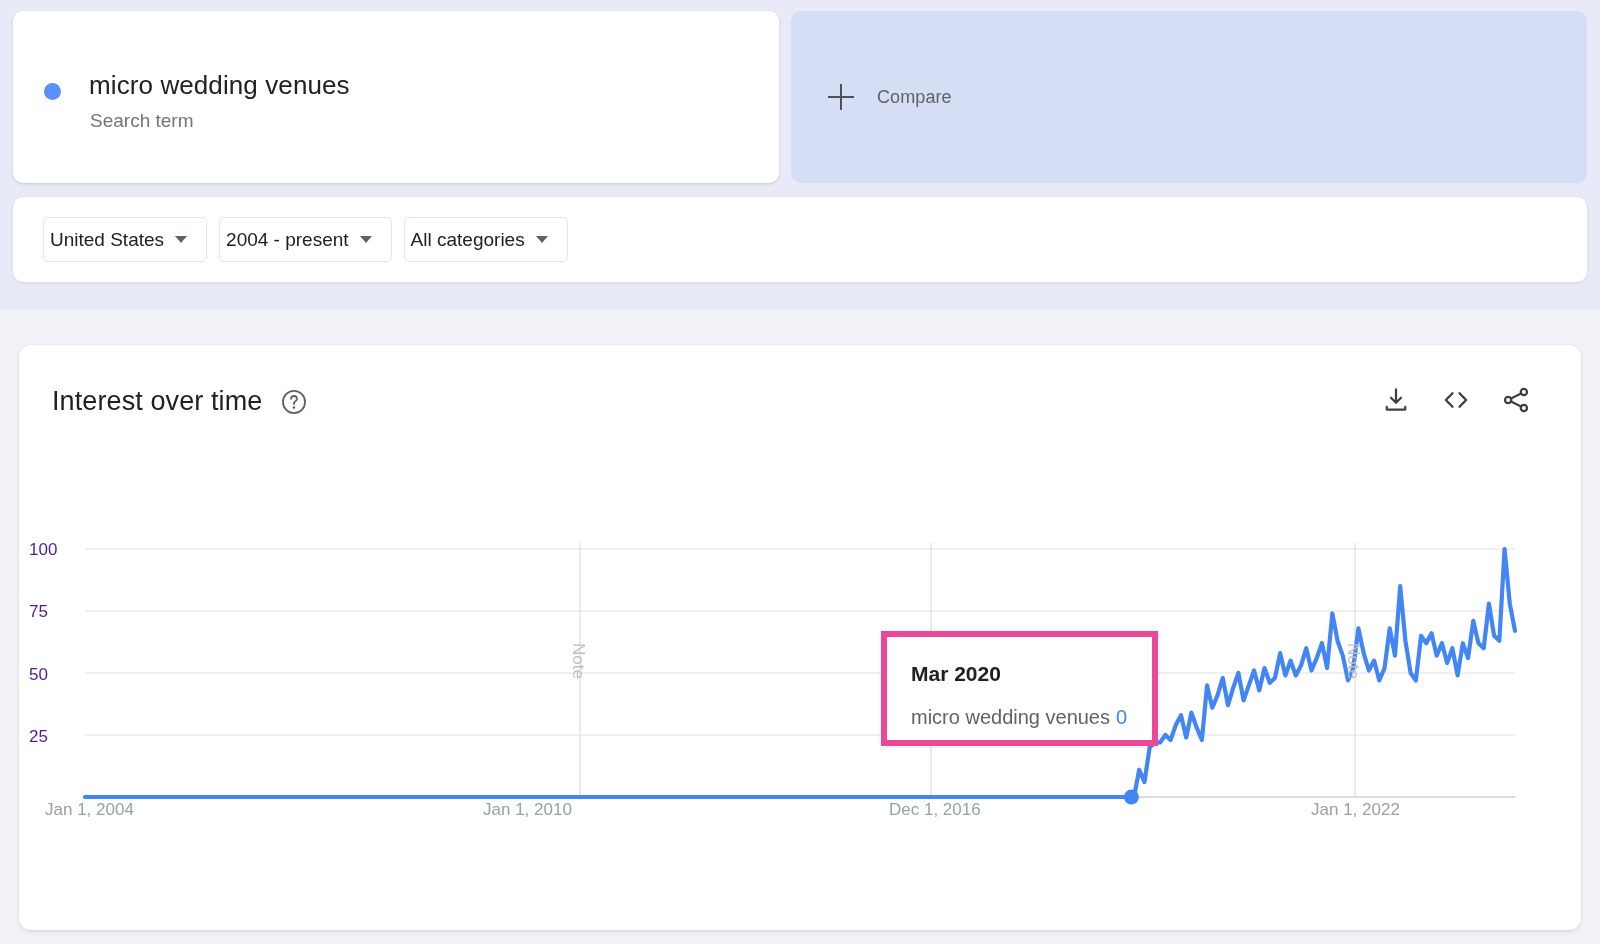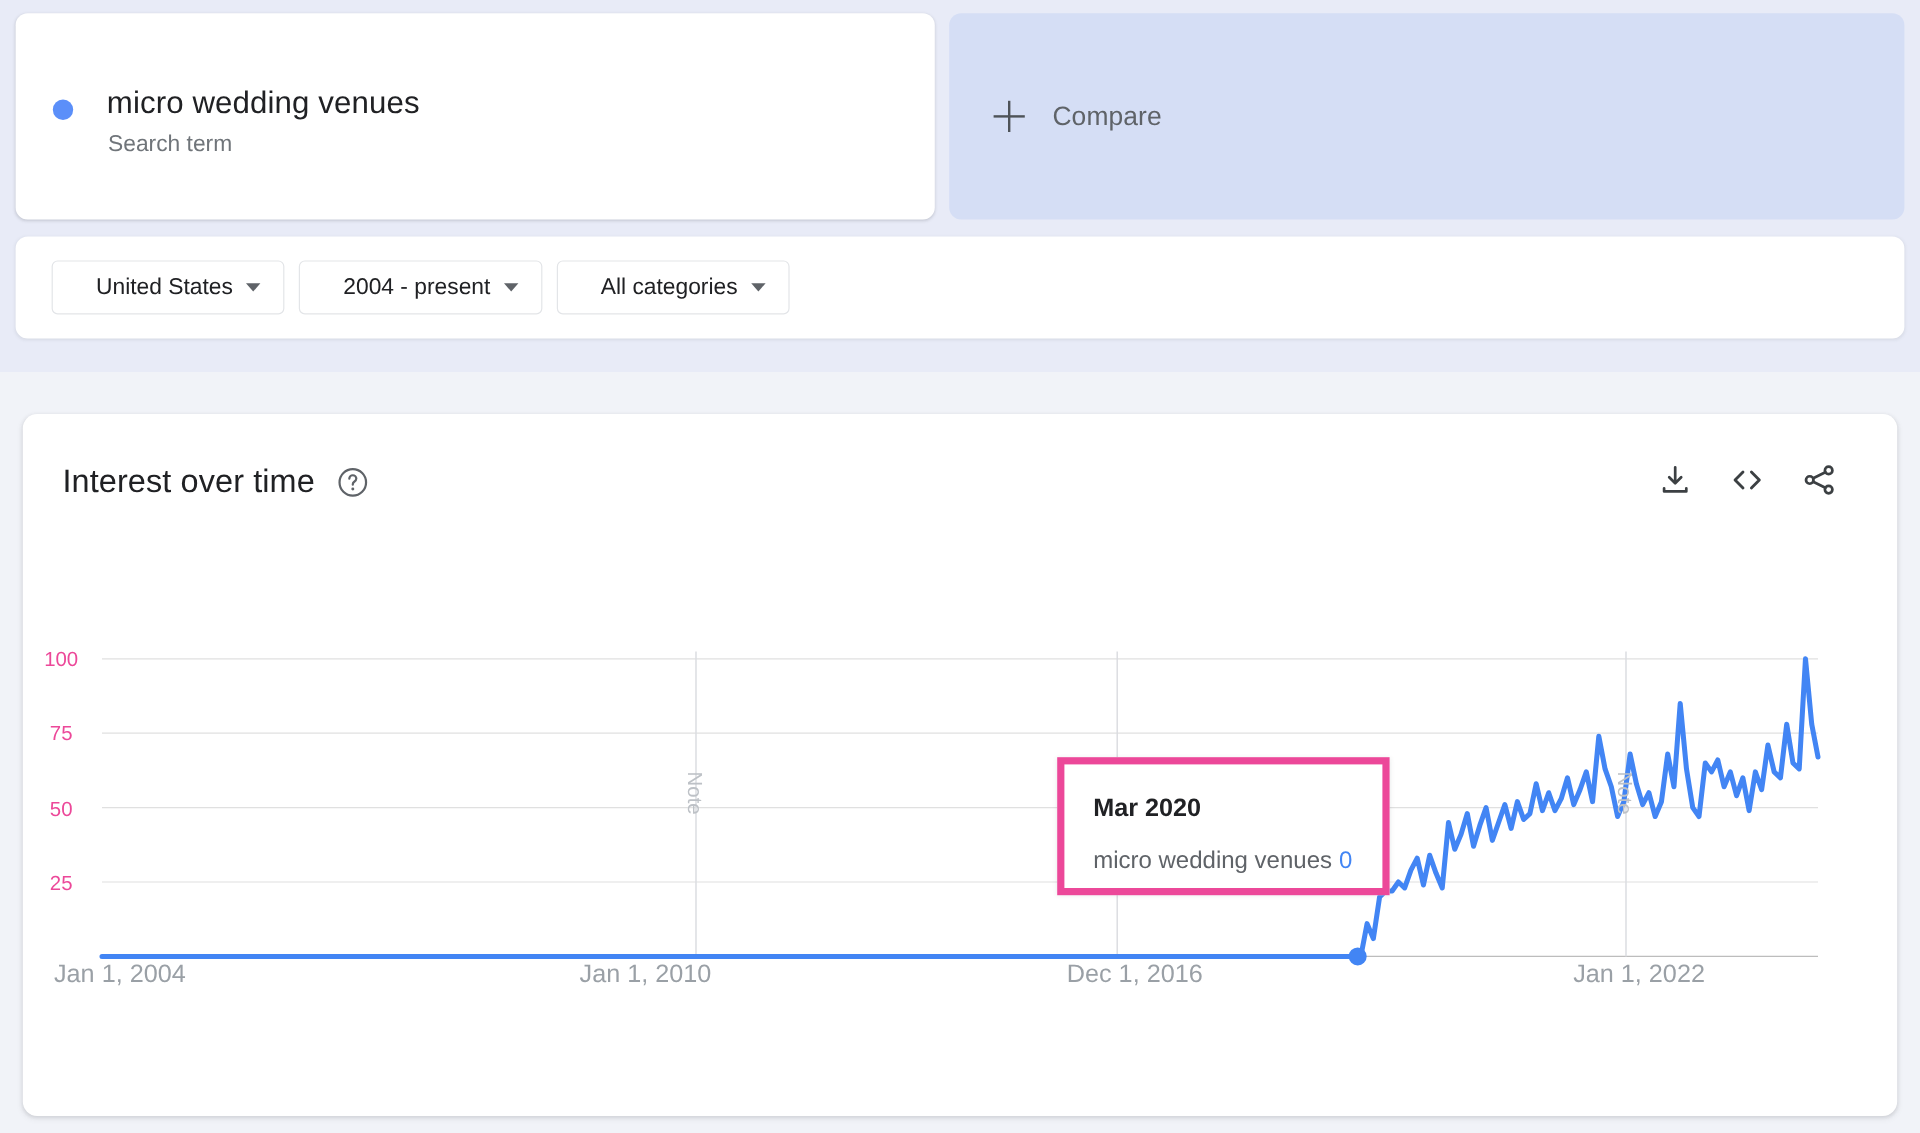--- a/index.html
+++ b/index.html
@@ -63,39 +63,39 @@
     display: flex; align-items: center; gap: 23px;
   }
   .plus-icon {
     width: 26px; height: 26px; position: relative;
   }
   .plus-icon::before, .plus-icon::after {
     content: ""; position: absolute; background: #4e5358;
   }
   .plus-icon::before { left: 0; top: 12px; width: 26px; height: 2px; }
   .plus-icon::after  { top: 0; left: 12px; height: 26px; width: 2px; }
-  .compare-label { font-size: 22px; color: #5f6368; letter-spacing: .1px; }
+  .compare-label { font-size: 18px; color: #5f6368; letter-spacing: .1px; }
 
   
   .filter-bar {
     position: absolute; left: 13px; top: 197px;
     width: 1574px; height: 85px;
     background: #ffffff;
     border-radius: 10px;
     box-shadow: 0 1px 3px rgba(60,64,67,.10);
     display: flex; align-items: center;
     padding-left: 30px; gap: 12px;
   }
   .chip {
     height: 45px;
     border: 1px solid #e3e5e8;
     border-radius: 5px;
     background: #fff;
     display: flex; align-items: center; gap: 11px;
-    padding: 0 19px 0 36px;
+    padding: 0 19px 0 6px;
     cursor: pointer;
   }
   .chip-label { font-size: 19px; color: #202124; white-space: nowrap; }
   .caret {
     width: 0; height: 0;
     border-left: 6.5px solid transparent;
     border-right: 6.5px solid transparent;
     border-top: 7.5px solid #5f6368;
   }
 
@@ -121,25 +121,25 @@
   }
   .actions {
     position: absolute; right: 50px; top: 40px;
     display: flex; align-items: center; gap: 30px;
   }
   .act-btn { width: 30px; height: 30px; cursor: pointer; display:block; }
 
   
   .plot { position: absolute; left: 0; top: 0; width: 1562px; height: 585px; }
   .ylabel {
-    position: absolute; font-size: 17px; color: #ec4899;
-    text-align: center; width: 44px;
+    position: absolute; font-size: 17px; color: #4c1d95;
+    text-align: left; width: 44px;
   }
   .xlabel {
-    position: absolute; font-size: 21px; color: #9aa0a6;
+    position: absolute; font-size: 17px; color: #9aa0a6;
     top: 455px; white-space: nowrap;
   }
 
   
   .tooltip {
     position: absolute; left: 862px; top: 286px;
     width: 277px; height: 115px;
     background: #ffffff;
     border: 6px solid #ec4899;
     box-shadow: 0 1px 4px rgba(60,64,67,.12);

